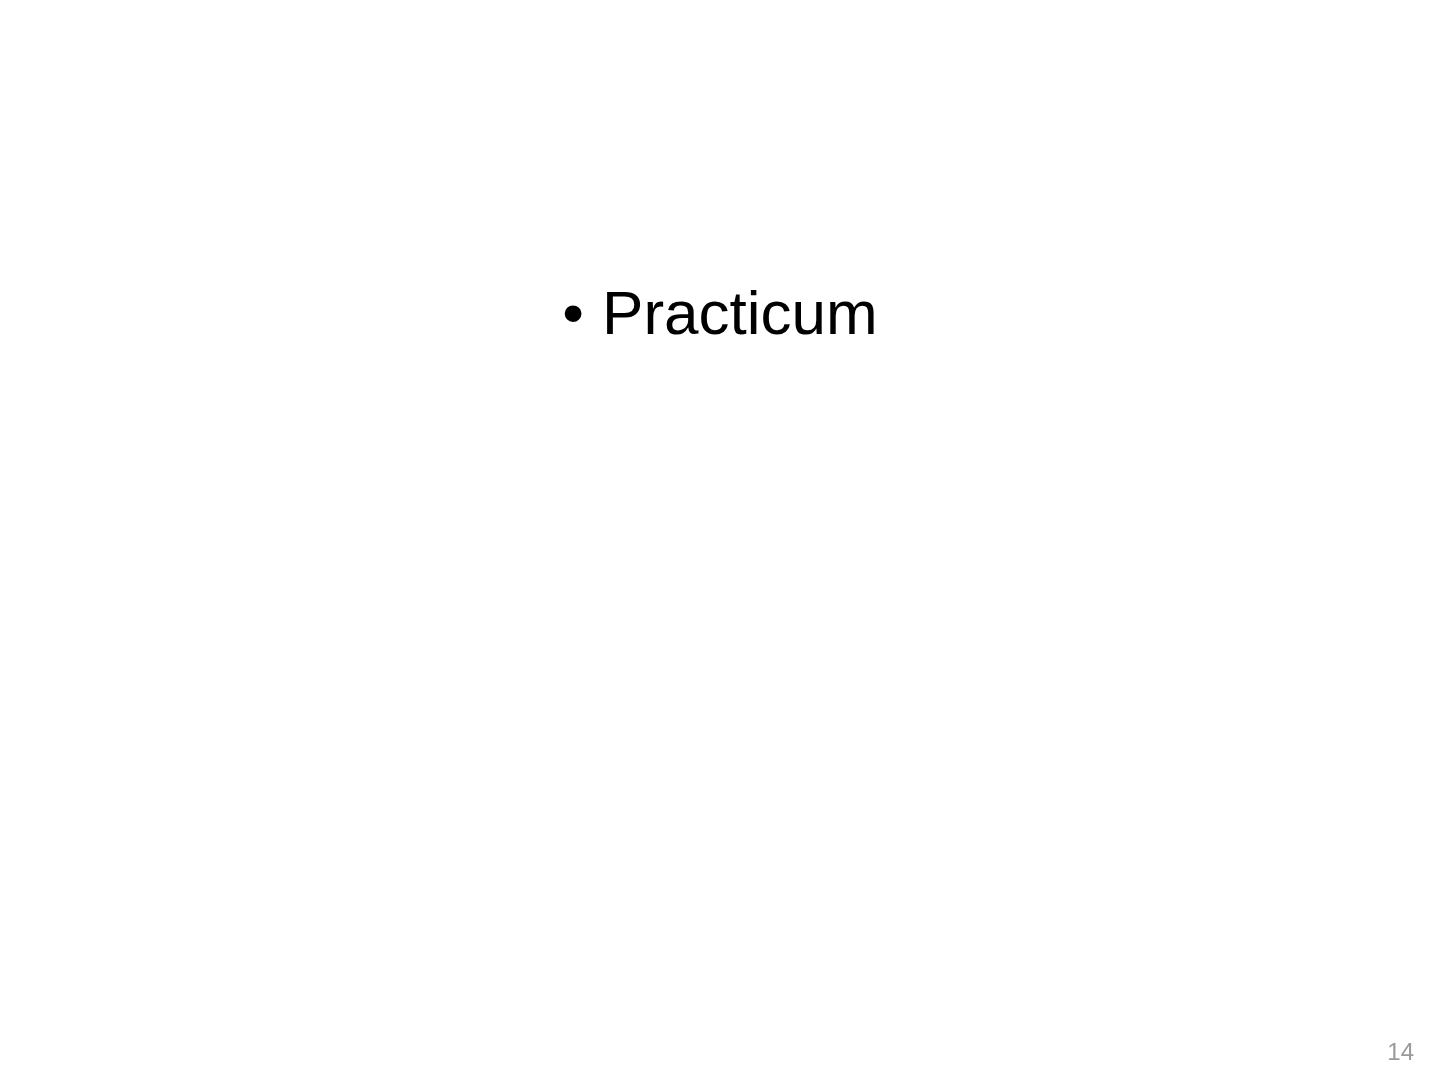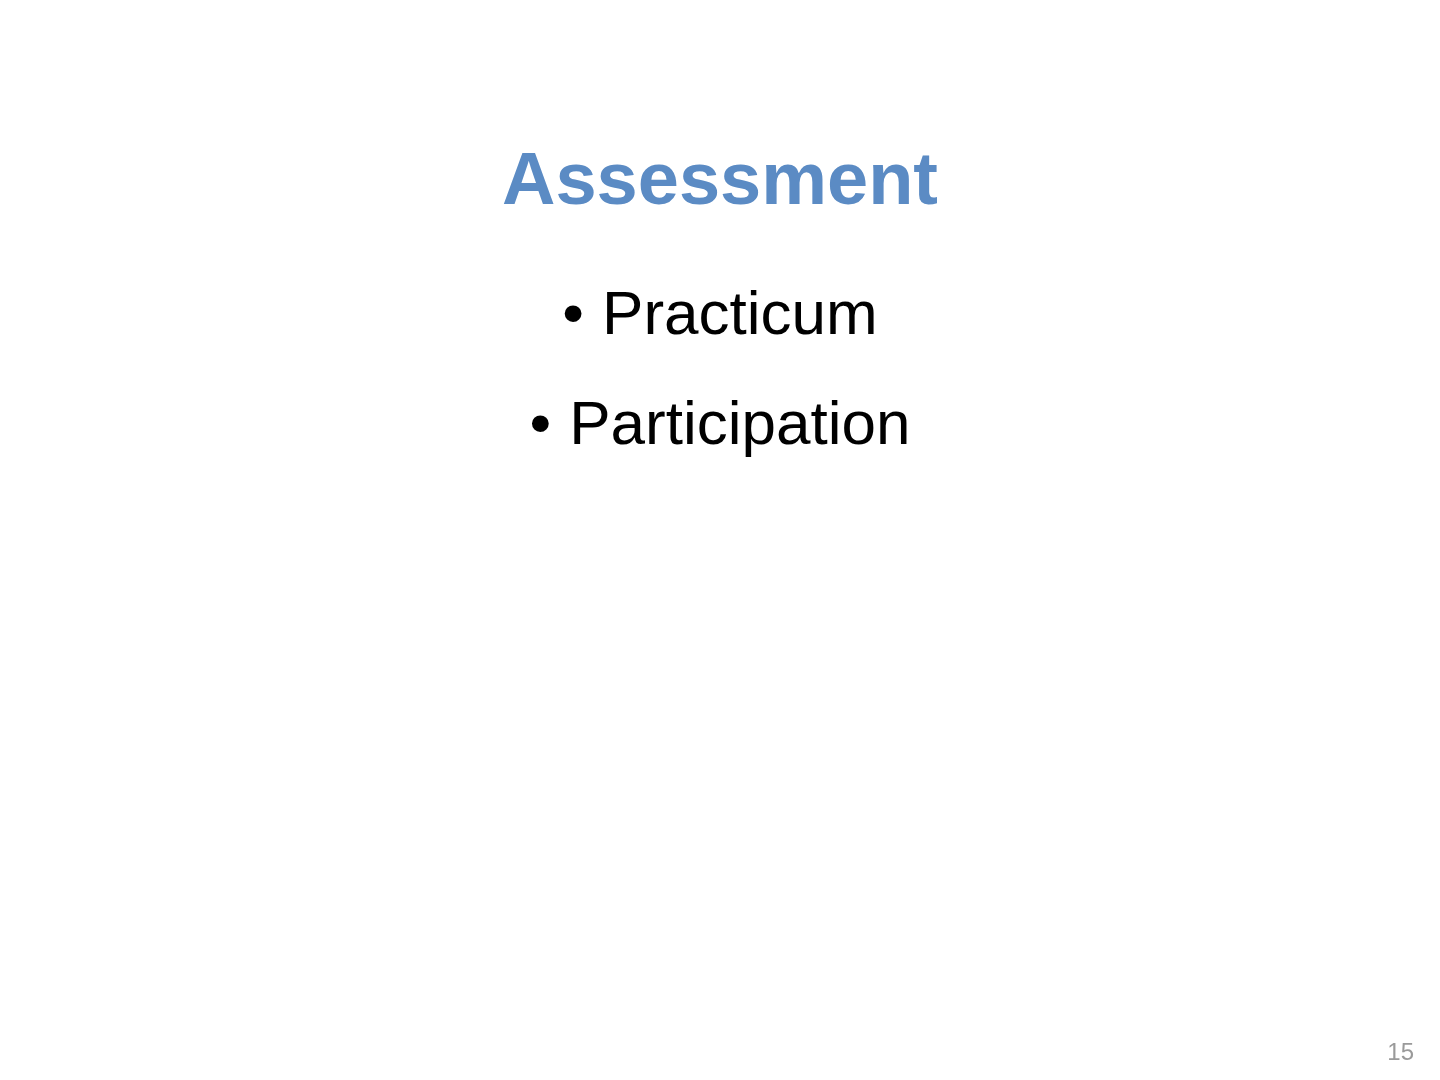--- a/index.html
+++ b/index.html
@@ -66,26 +66,22 @@
     font-size: 24px;
     color: #9a9a9a;
     font-family: "Liberation Sans", sans-serif;
   }
 </style>
 </head>
 <body>
 
 <div class="slide">
 
-  <h1 class="slide-title">Assessment</h1>
 
   <ul class="bullet-list">
     <li class="bullet-item">
       <span class="bullet-dot">•</span><span class="bullet-text">Practicum</span>
     </li>
-    <li class="bullet-item">
-      <span class="bullet-dot">•</span><span class="bullet-text">Participation</span>
-    </li>
   </ul>
 
-  <div class="page-number">15</div>
+  <div class="page-number">14</div>
 
 </div>
 
 </body></html>

